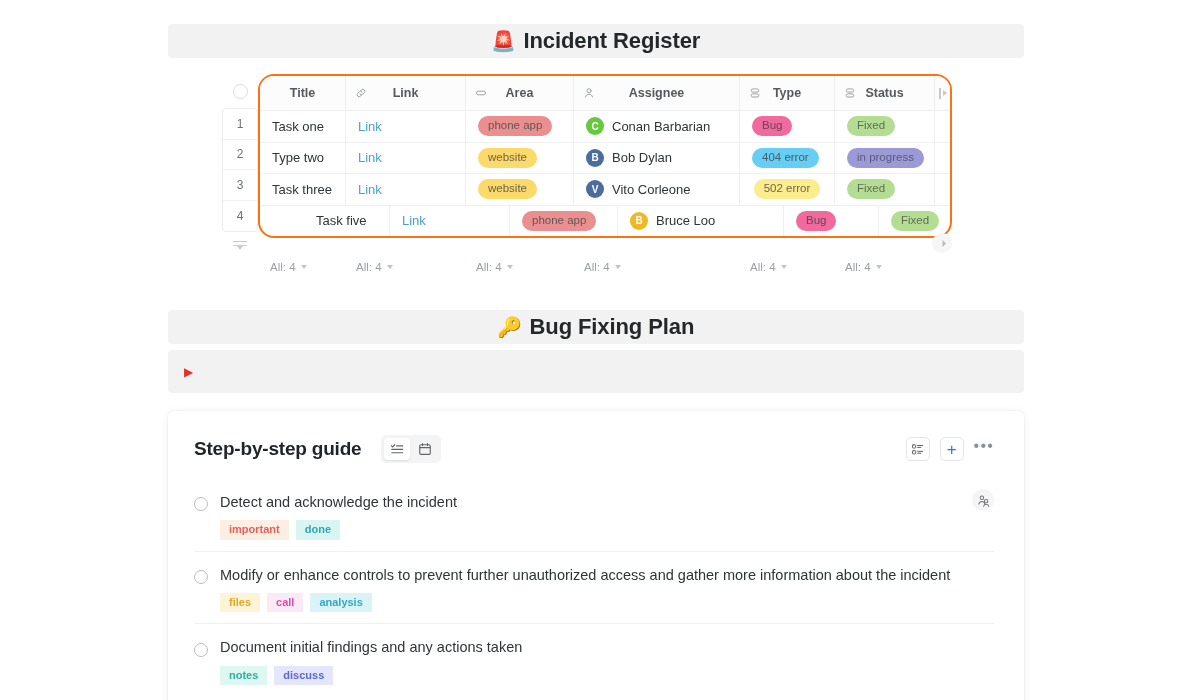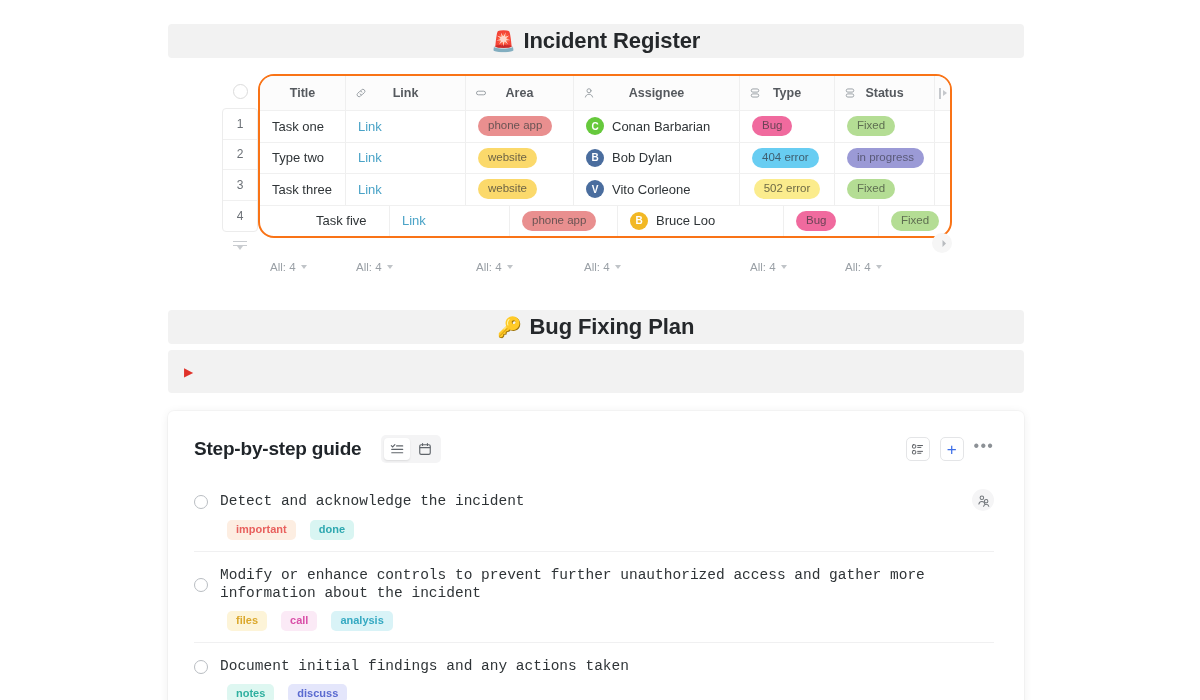--- a/index.html
+++ b/index.html
@@ -309,21 +309,21 @@
     display: flex; align-items: center; height: 24px;
     padding-bottom: 7px;
   }
 
   .task {
     border-top: 1px solid #f0f0f1;
     padding: 14px 0 11px;
     position: relative;
   }
   .task:first-of-type { border-top: none; padding-top: 4px; }
-  .task-main { display: flex; align-items: center; font-family: Liberation Mono, monospace; }
+  .task-main { display: flex; align-items: flex-end; }
   .task-check {
     width: 14px; height: 14px;
     border: 1.4px solid #b9bdc2;
     border-radius: 50%;
     flex: 0 0 14px;
     margin-top: 2px;
     margin-right: 12px;
     background: #fff;
   }
   .task-label {
@@ -340,26 +340,25 @@
     color: #70757a;
     flex: 0 0 22px;
     margin-left: 10px;
     margin-top: -2px;
   }
   .task-tags {
     display: flex; gap: 7px;
     margin: 9px 0 0 26px;
   }
   .tag {
-    border-radius: 5px;
+    border-radius: 0;
     padding: 3px 9px 4px;
     font-size: 11px;
     font-weight: 700;
     line-height: 1.15;
-    margin-left: 7px;
   }
 </style>
 </head>
 <body>
 
 <div class="page">
 
   <div class="banner" id="banner-incident">
     <div class="banner-title">
       <span class="banner-emoji">🚨</span>

